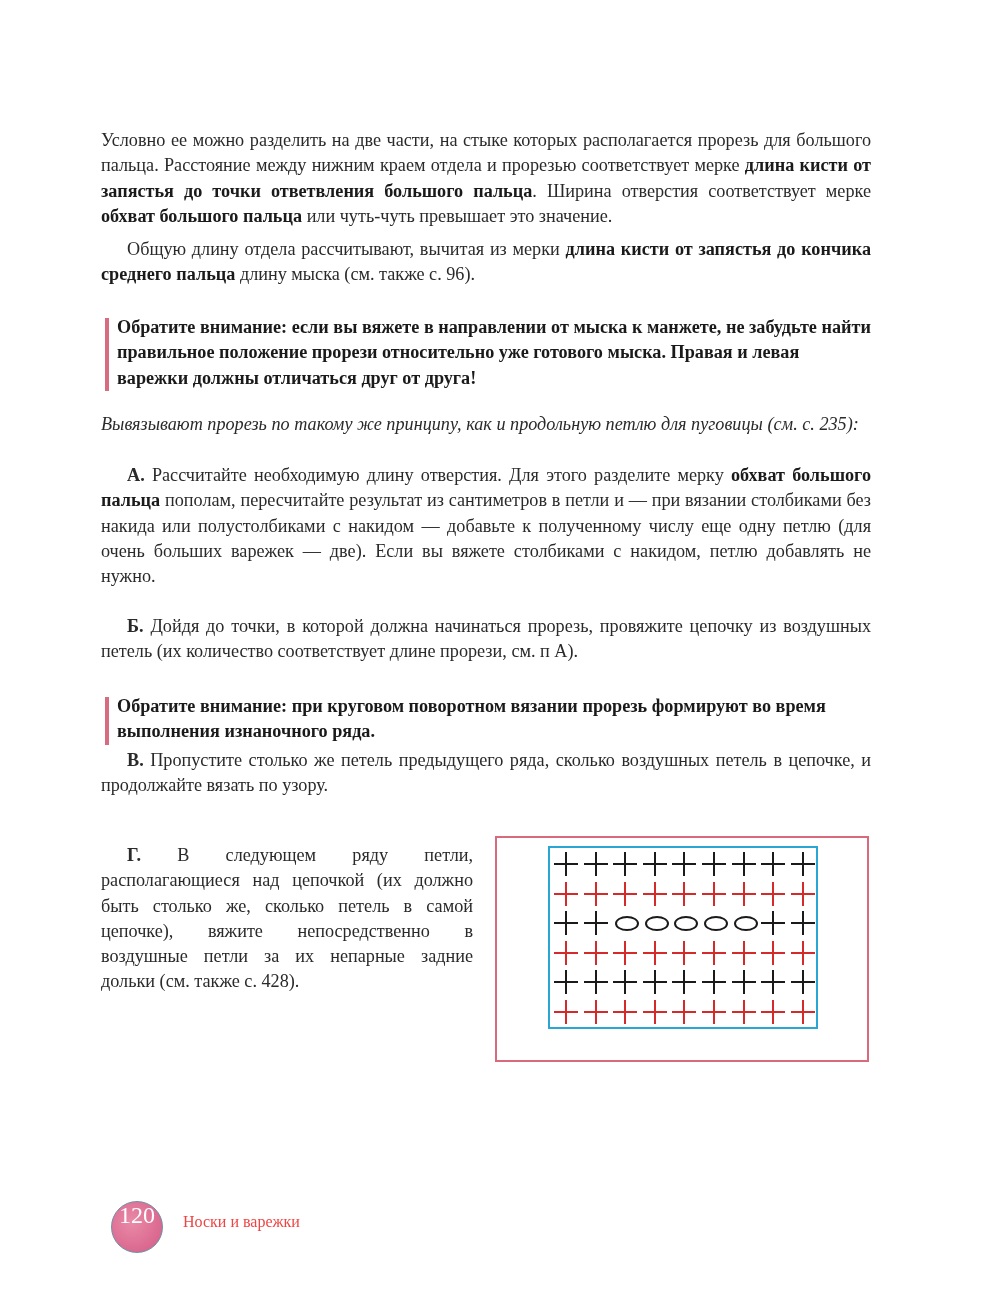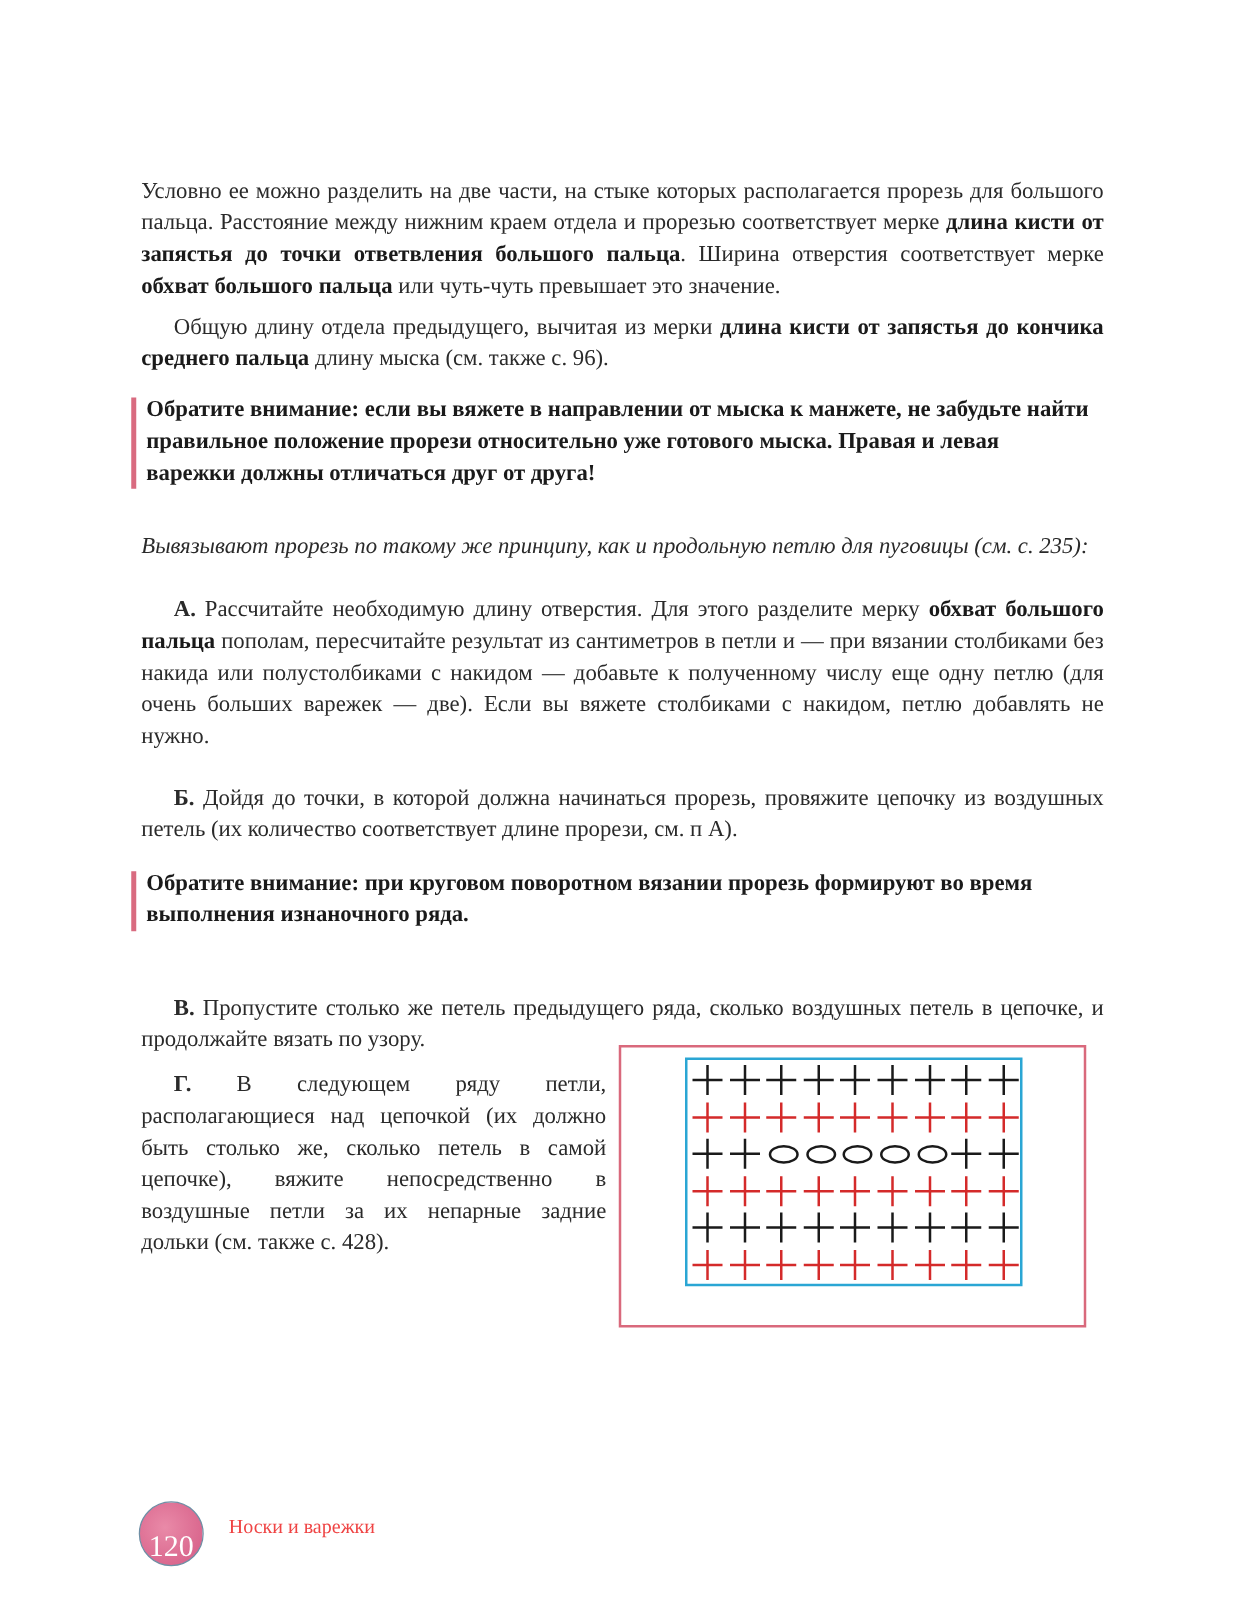--- a/index.html
+++ b/index.html
@@ -1,19 +1,19 @@
 <!DOCTYPE html>
 <html><head>
 <meta charset="utf-8">
 <style>
   html, body { margin: 0; padding: 0; background: #ffffff; }
   body { width: 997px; height: 1291px; position: relative; overflow: hidden;
          font-family: "Liberation Serif", "DejaVu Serif", serif; color: #2a2a2a; }
   .para { position: absolute; left: 101px; width: 770px; font-size: 18.2px; line-height: 25.3px;
-          text-align: justify; margin: 12px; }
+          text-align: justify; margin: 0; }
   .para .indent { display: inline-block; width: 26px; }
   .para b, .note b { font-weight: bold; color: #1a1a1a; }
   .note { position: absolute; left: 101px; width: 770px; font-size: 18.2px; line-height: 25.3px;
           font-weight: bold; color: #1a1a1a; padding-left: 12px; box-sizing: border-box; margin: 4px; }
   .note .bar { position: absolute; left: 0; top: 3px; bottom: 0; width: 4px; background: #d96b80; }
   .note .lbl { font-weight: bold; }
   .note .body-bold { font-weight: bold; }
   .letter { font-weight: bold; }
   #p-g { width: 372px; }
   .diagram-outer { position: absolute; left: 495px; top: 836px; width: 374px; height: 226px;
@@ -23,30 +23,30 @@
   .grid { position: absolute; left: 553px; top: 850px; width: 262px; height: 176px; }
   .row { position: absolute; left: 0; width: 262px; height: 28px; }
   .cell { position: absolute; width: 26px; height: 28px; }
   .cross::before, .cross::after { content: ""; position: absolute; background: currentColor; }
   .cross::before { left: 1px; right: 1px; top: 13px; height: 2px; }
   .cross::after { top: 2px; bottom: 2px; left: 12px; width: 2px; }
   .oval { position: absolute; width: 24px; height: 15px; border: 2px solid #1a1a1a; border-radius: 50%;
           box-sizing: border-box; top: 7px; }
   .footer-circle { position: absolute; left: 111px; top: 1201px; width: 52px; height: 52px; border-radius: 50%;
                    background: radial-gradient(circle at 40% 40%, #e98aa8, #d45a84); border: 1px solid #6e8fa5;
-                   display: flex; align-items: flex-end; justify-content: center; color: #fff;
+                   display: flex; align-items: flex-start; justify-content: center; color: #fff;
                    font-size: 24px; font-family: "Liberation Serif", serif; box-sizing: border-box; }
   .footer-title { position: absolute; left: 183px; top: 1213px; font-size: 16px; color: #ef4444; }
 </style>
 </head>
 <body>
 
 <p class="para" id="p-1" style="top:128px;"><span>Условно ее можно разделить на две части, на стыке которых располагается прорезь для большого пальца. Расстояние между нижним краем отдела и прорезью соответствует мерке </span><b>длина кисти от запястья до точки ответвления большого пальца</b><span>. Ширина отверстия соответствует мерке </span><b>обхват большого пальца</b><span> или чуть-чуть превышает это значение.</span></p>
 
-<p class="para" id="p-2" style="top:237px;"><span class="indent"></span><span>Общую длину отдела предыдущего, вычитая из мерки </span><b>длина кисти от запястья до кончика среднего пальца</b><span> длину мыска (см. также с. 96).</span></p>
+<p class="para" id="p-2" style="top:237px;"><span class="indent"></span><span>Общую длину отдела рассчитывают, вычитая из мерки </span><b>длина кисти от запястья до кончика среднего пальца</b><span> длину мыска (см. также с. 96).</span></p>
 
 <div class="note" style="top:311px;">
   <span class="bar"></span>
   <span class="lbl">Обратите внимание:</span><span class="body-bold"> если вы вяжете в направлении от мыска к манжете, не забудьте найти правильное положение прорези относительно уже готового мыска. Правая и левая варежки должны отличаться друг от друга!</span>
 </div>
 
 <p class="para" style="top:412px;font-style:italic;">
   <span>Вывязывают прорезь по такому же принципу, как и продольную петлю для пуговицы (см. с. 235):</span>
 </p>
 
@@ -54,21 +54,21 @@
 
 <p class="para" style="top:614px;">
   <span class="indent"></span><span class="letter">Б.</span><span> Дойдя до точки, в которой должна начинаться прорезь, провяжите цепочку из воздушных петель (их количество соответствует длине прорези, см. п А).</span>
 </p>
 
 <div class="note" style="top:690px;">
   <span class="bar"></span>
   <span class="lbl">Обратите внимание:</span><span class="body-bold"> при круговом поворотном вязании прорезь формируют во время выполнения изнаночного ряда.</span>
 </div>
 
-<p class="para" style="top:782px;">
+<p class="para" style="top:748px;">
   <span class="indent"></span><span class="letter">В.</span><span> Пропустите столько же петель предыдущего ряда, сколько воздушных петель в цепочке, и продолжайте вязать по узору.</span>
 </p>
 
 <p class="para" id="p-g" style="top:843px;">
   <span class="indent"></span><span class="letter">Г.</span><span> В следующем ряду петли, располагающиеся над цепочкой (их должно быть столько же, сколько петель в самой цепочке), вяжите непосредственно в воздушные петли за их непарные задние дольки (см. также с. 428).</span>
 </p>
 
 <div class="diagram-outer"></div>
 <div class="diagram-inner"></div>
 <div class="grid" id="grid">

